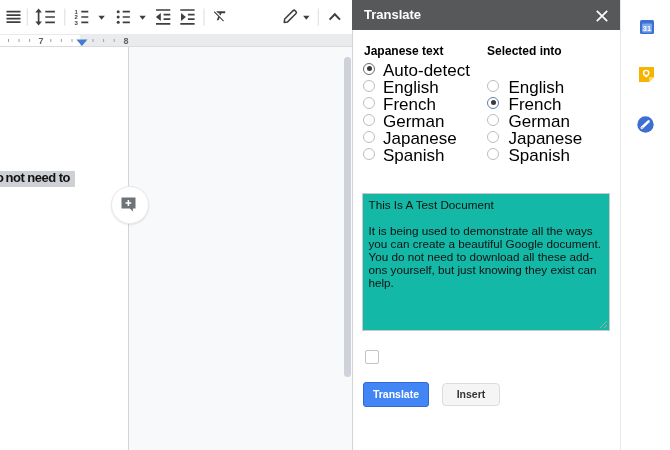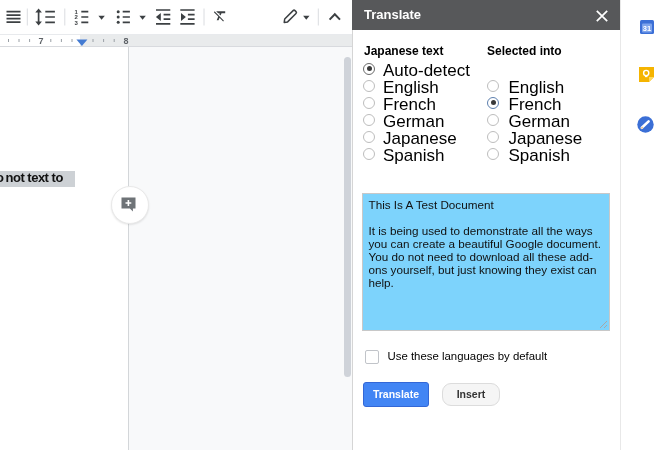--- a/index.html
+++ b/index.html
@@ -78,21 +78,21 @@
         <text x="126" y="9">8</text>
       </g>
       <path d="M76.4 4.5h11l-5.5 6.5z" fill="#447bd2"></path>
     </svg>
   </div>
 
   <div class="abs" style="left:0;top:47px;width:352px;height:403px;background:#f8f9fa;">
     <div class="abs" style="left:0;top:0;width:128px;height:403px;background:#fff;border-right:1.5px solid #d3d6d9;"></div>
     <div class="abs" style="left:0;top:124px;width:74.5px;height:15.5px;background:#cdd1d5;"></div>
     <div class="abs" style="left:-4px;top:123px;height:15.5px;line-height:15.5px;font-size:13px;font-weight:bold;letter-spacing:-0.1px;color:#111;white-space:nowrap;">o</div>
-    <div class="abs" style="left:5.5px;top:123px;height:15.5px;line-height:15.5px;font-size:13px;font-weight:bold;letter-spacing:-0.5px;color:#111;white-space:nowrap;">not text to</div>
+    <div class="abs" style="left:5.5px;top:123px;height:15.5px;line-height:15.5px;font-size:13px;font-weight:bold;letter-spacing:-0.5px;color:#111;white-space:nowrap;">not need to</div>
     <div class="abs" style="left:111px;top:139px;width:38px;height:38px;box-sizing:border-box;border-radius:50%;background:#fff;border:1px solid #e9e9e9;box-shadow:0 1px 2px rgba(0,0,0,0.1);"></div>
     <svg width="15" height="15" viewBox="0 0 15 15" style="position:absolute;left:120.5px;top:149.5px;">
       <path d="M0.5 0.5h14v11h-2.6l0 3-3-3h-8.4z" fill="#6e7377"></path>
       <path d="M7.4 3.1v5.8M4.5 6h5.8" stroke="#fff" stroke-width="1.6"></path>
     </svg>
     <div class="abs" style="left:343.5px;top:10px;width:7.5px;height:320px;background:#cfd3d9;border-radius:4px;"></div>
   </div>
 
   <div class="abs" style="left:352px;top:0;width:268px;height:450px;background:#fff;"></div>
   <div class="abs" style="left:352px;top:0;width:1px;height:450px;background:#d5d5d5;"></div>
@@ -126,39 +126,38 @@
   <div class="ring" style="left:487px;top:130.5px;"></div>
   <div class="ring" style="left:487px;top:147.5px;"></div>
   <div class="lbl" style="left:508.5px;top:78px;">English</div>
   <div class="lbl" style="left:508.5px;top:95px;">French</div>
   <div class="lbl" style="left:508.5px;top:112px;">German</div>
   <div class="lbl" style="left:508.5px;top:129px;">Japanese</div>
   <div class="lbl" style="left:508.5px;top:146px;">Spanish</div>
 
   <div class="hd" style="left:364.5px;top:194px;">Translation</div>
 
-  <div class="abs" style="left:362px;top:193px;width:246px;height:136px;background:#7dd3fc;border:1px solid #c8c8c8;">
+  <div class="abs" style="left:362px;top:193px;width:246px;height:136px;background:#14b8a6;border:1px solid #c8c8c8;">
     <div class="abs" style="left:5.5px;top:3.5px;width:238px;font-size:11.7px;line-height:13px;color:#111;">
       This Is A Test Document<br><br>
       It is being used to demonstrate all the ways<br>
       you can create a beautiful Google document.<br>
       You do not need to download all these add-<br>
       ons yourself, but just knowing they exist can<br>
       help.
     </div>
     <svg width="10" height="10" viewBox="0 0 10 10" style="position:absolute;right:1px;bottom:1px;">
       <path d="M9 2L2 9M9 6L6 9" stroke="#a8a8a8" stroke-width="1"></path>
     </svg>
   </div>
 
   <div class="abs" style="left:365px;top:349.5px;width:14px;height:14px;box-sizing:border-box;border:1px solid #c1c4c9;border-radius:2px;background:#fff;"></div>
-  <div class="abs" style="left:387.5px;top:350px;font-size:11.4px;color:#000;">Use these languages by default</div>
 
   <div class="abs" style="left:363px;top:382px;width:66px;height:25px;background:#4285f4;border:1px solid #3367d6;border-radius:3px;box-sizing:border-box;color:#fff;font-size:10.5px;font-weight:bold;text-align:center;line-height:23px;">Translate</div>
-  <div class="abs" style="left:442px;top:383px;width:58px;height:23px;background:#f5f5f5;border:1px solid #dcdcdc;border-radius:9px;box-sizing:border-box;color:#333;font-size:10.5px;font-weight:bold;text-align:center;line-height:21px;">Insert</div>
+  <div class="abs" style="left:442px;top:383px;width:58px;height:23px;background:#f5f5f5;border:1px solid #dcdcdc;border-radius:4px;box-sizing:border-box;color:#333;font-size:10.5px;font-weight:bold;text-align:center;line-height:21px;">Insert</div>
 
   <div class="abs" style="left:620px;top:0;width:1px;height:450px;background:#e8e8e8;"></div>
   <svg width="14" height="14" viewBox="0 0 14 14" style="position:absolute;left:639.5px;top:20px;">
     <rect x="0" y="0" width="14" height="14" rx="1.5" fill="#3b6fd6"></rect>
     <rect x="2" y="3.5" width="10" height="9" rx="1" fill="#7ea4ec"></rect>
     <text x="7" y="11" font-size="7.5" font-weight="bold" fill="#fff" text-anchor="middle" font-family="Liberation Sans">31</text>
   </svg>
   <svg width="15" height="15" viewBox="0 0 15 15" style="position:absolute;left:638.5px;top:66.5px;">
     <path d="M0 0h15v10l-5 5H0z" fill="#f5b400"></path>
     <path d="M15 10l-5 5v-5z" fill="#ffd95e"></path>

